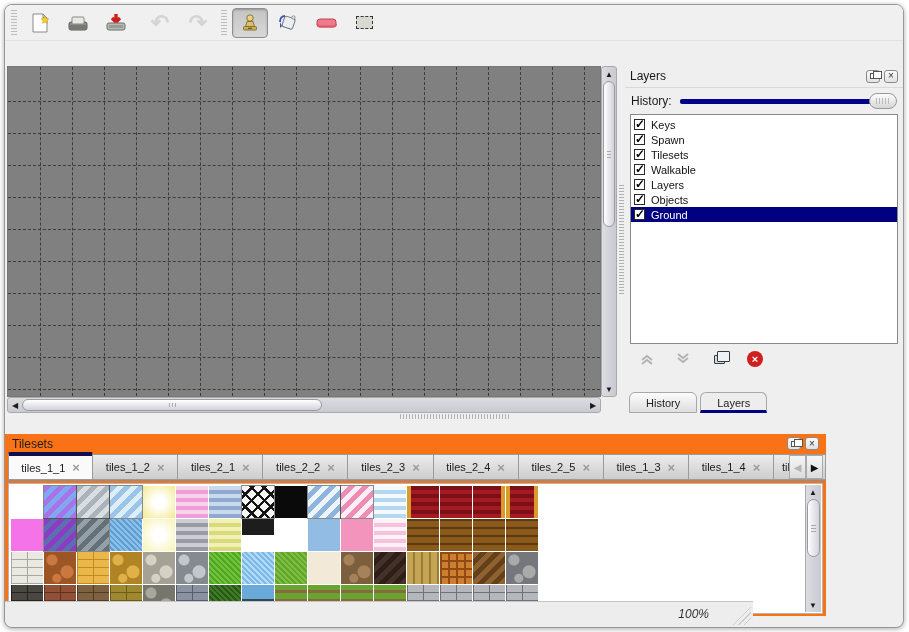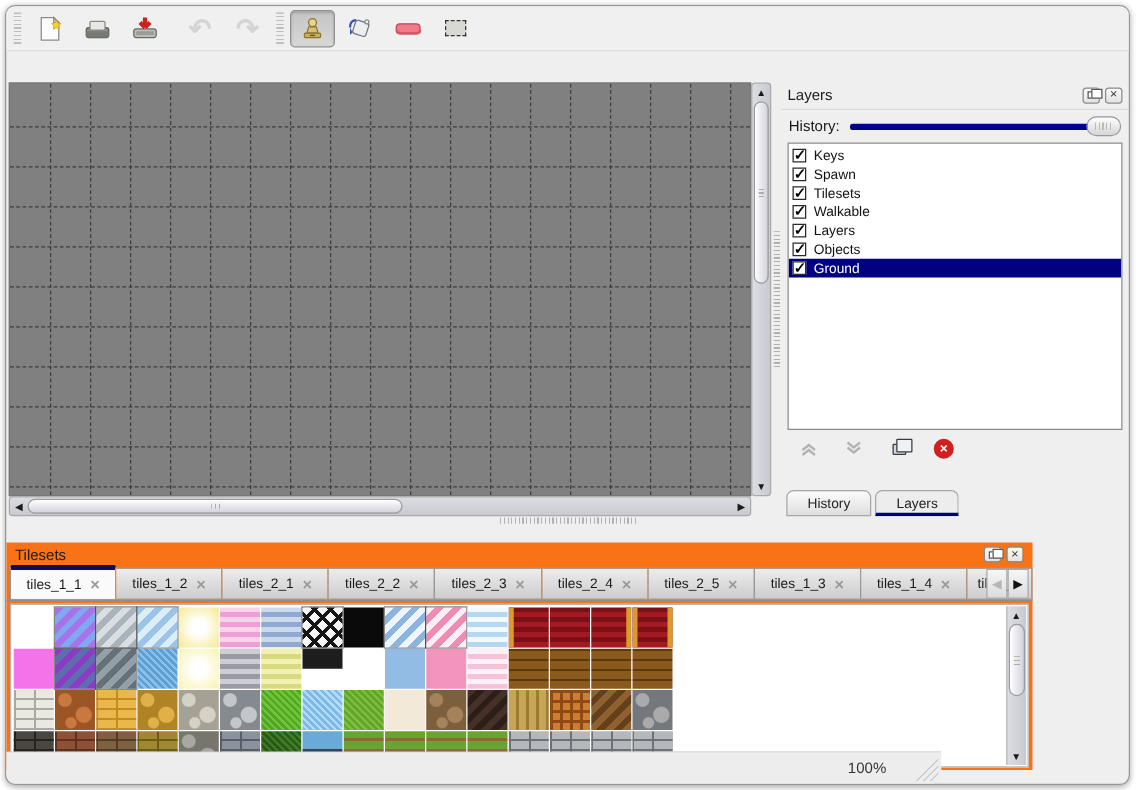--- a/index.html
+++ b/index.html
@@ -103,21 +103,21 @@
   .ts-scroll .sbtn.disabled{color:#b5b5b5;}
   .ts-scroll .sbtn.on{color:#111;}
 
   .palette{position:absolute;left:3px;right:3px;top:49px;bottom:2px;background:#fff;border:1px solid #b5b5b5;overflow:hidden;}
   .tile{position:absolute;width:32px;height:32px;}
   .pal-sb{position:absolute;top:1px;right:1px;bottom:1px;width:16px;background:linear-gradient(90deg,#dcdce2,#c9c9d2);
     border-left:1px solid #aaa;}
 
   
   .statusbar{position:absolute;left:0;bottom:0;width:748px;height:26px;background:#ededed;border-top:1px solid #c6c6c6;
-    border-radius:0 0 8px 8px;}
+    border-radius:0 0 8px 8px;font-style:italic;}
   .zoom-text{position:absolute;right:44px;top:5px;font-size:12px;color:#333;}
   .resize-grip{position:absolute;right:2px;bottom:2px;width:20px;height:20px;overflow:hidden;border-radius:0 0 6px 0;
     background:repeating-linear-gradient(135deg,rgba(0,0,0,0) 0 3px,#cdcdcd 3px 4px);
     clip-path:polygon(100% 0,100% 100%,0 100%);}
 
   
   .ic{display:block;}
 </style>
 </head>
 <body>

